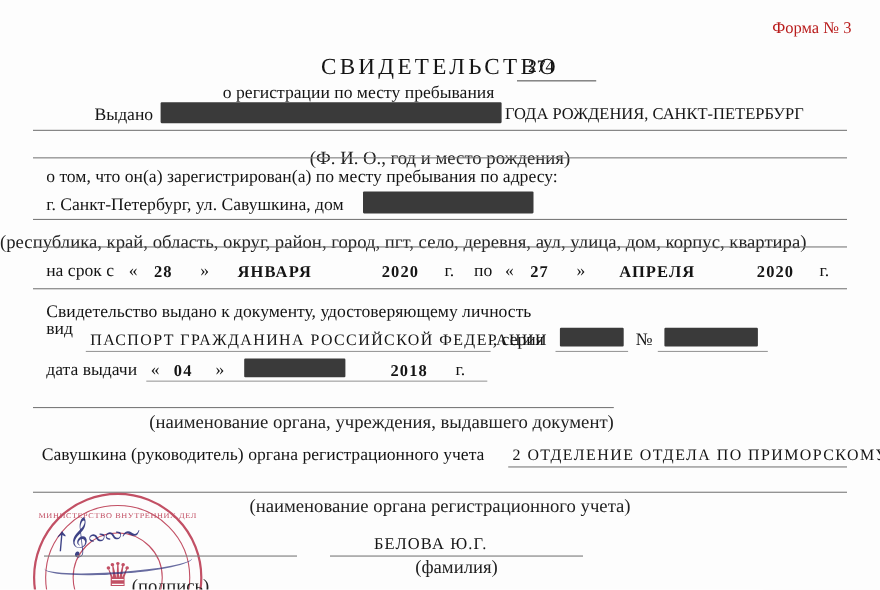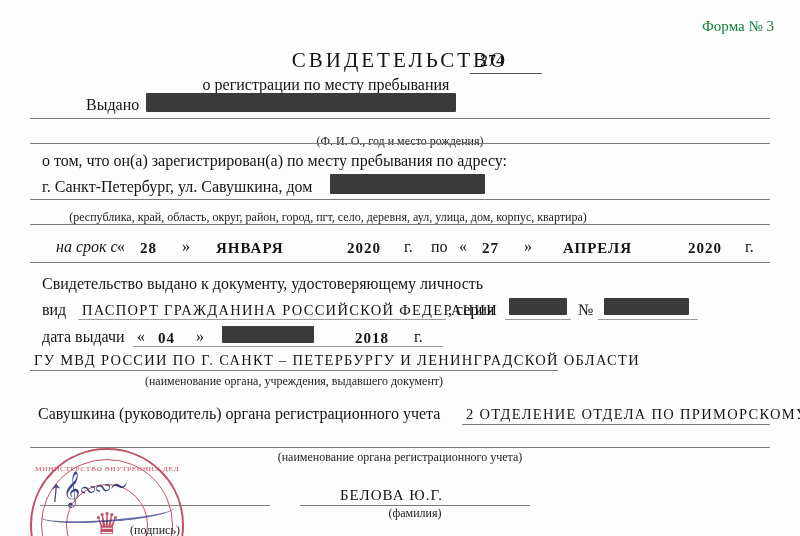--- a/index.html
+++ b/index.html
@@ -19,21 +19,21 @@
     width: 800px;
     height: 536px;
     background: #fdfdfd;
   }
 
   .form-no {
     position: absolute;
     top: 18px;
     right: 26px;
     font-size: 15px;
-    color: #15803d;
+    color: #b91c1c;
   }
 
   .title {
     position: absolute;
     top: 48px;
     left: 0;
     width: 800px;
     text-align: center;
     font-size: 21px;
     letter-spacing: 3px;
@@ -64,21 +64,21 @@
   }
 
   .lbl {
     position: absolute;
     font-size: 16px;
     color: #141414;
     white-space: nowrap;
   }
   .caption {
     position: absolute;
-    font-size: 12px;
+    font-size: 17px;
     color: #222;
     text-align: center;
     white-space: nowrap;
   }
 
   .rule {
     position: absolute;
     border-bottom: 1px solid #7b7b7b;
     height: 0;
   }
@@ -199,72 +199,72 @@
 
   <div class="form-no">Форма № 3</div>
 
   <div class="title">СВИДЕТЕЛЬСТВО</div>
   <div class="title-num">274</div>
   <div class="title-num-line"></div>
   <div class="subtitle">о регистрации по месту пребывания</div>
 
   <div class="lbl" style="left:86px; top:96px;">Выдано</div>
   <div class="redact" style="left:146px; top:93px; width:310px; height:19px;"></div>
+  <div class="lbl" style="left:459px; top:96px; font-size:15px;">ГОДА РОЖДЕНИЯ, САНКТ-ПЕТЕРБУРГ</div>
   <div class="rule" style="left:30px; top:118px; width:740px;"></div>
   <div class="caption" style="left:0; top:134px; width:800px;">(Ф. И. О., год и место рождения)</div>
 
   <div class="rule" style="left:30px; top:143px; width:740px;"></div>
 
   <div class="lbl" style="left:42px; top:152px;">о том, что он(а) зарегистрирован(а) по месту пребывания по адресу:</div>
   <div class="lbl" style="left:42px; top:178px;">г. Санкт-Петербург, ул. Савушкина, дом</div>
   <div class="redact" style="left:330px; top:174px; width:155px; height:20px;"></div>
   <div class="rule" style="left:30px; top:199px; width:740px;"></div>
   <div class="caption" style="left:0; top:210px; width:656px;">(республика, край, область, округ, район, город, пгт, село, деревня, аул, улица, дом, корпус, квартира)</div>
   <div class="rule" style="left:30px; top:224px; width:740px;"></div>
 
-  <div class="lbl" style="left:56px; top:238px;font-style:italic;">на срок с</div>
+  <div class="lbl" style="left:42px; top:238px;">на срок с</div>
   <div class="lbl" style="left:117px; top:238px;">«</div>
   <div class="handwritten bold-val" style="left:140px; top:240px;">28</div>
   <div class="lbl" style="left:182px; top:238px;">»</div>
   <div class="handwritten bold-val" style="left:216px; top:240px;">ЯНВАРЯ</div>
   <div class="handwritten bold-val" style="left:347px; top:240px;">2020</div>
   <div class="lbl" style="left:404px; top:238px;">г.</div>
   <div class="lbl" style="left:431px; top:238px;">по</div>
   <div class="lbl" style="left:459px; top:238px;">«</div>
   <div class="handwritten bold-val" style="left:482px; top:240px;">27</div>
   <div class="lbl" style="left:524px; top:238px;">»</div>
   <div class="handwritten bold-val" style="left:563px; top:240px;">АПРЕЛЯ</div>
   <div class="handwritten bold-val" style="left:688px; top:240px;">2020</div>
   <div class="lbl" style="left:745px; top:238px;">г.</div>
   <div class="rule" style="left:30px; top:262px; width:740px;"></div>
 
   <div class="lbl" style="left:42px; top:275px;">Свидетельство выдано к документу, удостоверяющему личность</div>
 
-  <div class="lbl" style="left:42px; top:301px;">вид</div>
+  <div class="lbl" style="left:42px; top:291px;">вид</div>
   <div class="handwritten spaced" style="left:82px; top:302px; font-size:14.5px;">ПАСПОРТ ГРАЖДАНИНА РОССИЙСКОЙ ФЕДЕРАЦИИ</div>
   <div class="rule thin" style="left:78px; top:319px; width:368px;"></div>
   <div class="lbl" style="left:448px; top:301px;">, серия</div>
   <div class="redact" style="left:509px; top:298px; width:58px; height:17px;"></div>
   <div class="rule thin" style="left:505px; top:319px; width:66px;"></div>
   <div class="lbl" style="left:578px; top:301px;">№</div>
   <div class="redact" style="left:604px; top:298px; width:85px; height:17px;"></div>
   <div class="rule thin" style="left:598px; top:319px; width:100px;"></div>
 
   <div class="lbl" style="left:42px; top:328px;">дата выдачи</div>
   <div class="lbl" style="left:137px; top:328px;">«</div>
   <div class="handwritten bold-val" style="left:158px; top:330px;">04</div>
   <div class="lbl" style="left:196px; top:328px;">»</div>
   <div class="redact" style="left:222px; top:326px; width:92px; height:17px;"></div>
   <div class="handwritten bold-val" style="left:355px; top:330px;">2018</div>
   <div class="lbl" style="left:414px; top:328px;">г.</div>
   <div class="rule thin" style="left:133px; top:346px; width:310px;"></div>
 
-  <div class="handwritten spaced" style="left:34px; top:352px; font-size:14.5px;">ГУ  МВД  РОССИИ  ПО  Г. САНКТ – ПЕТЕРБУРГУ  И  ЛЕНИНГРАДСКОЙ ОБЛАСТИ</div>
   <div class="rule" style="left:30px; top:370px; width:528px;"></div>
-  <div class="caption" style="left:30px; top:374px; width:528px;">(наименование органа, учреждения, выдавшего документ)</div>
+  <div class="caption" style="left:30px; top:374px; width:528px;text-align:right;">(наименование органа, учреждения, выдавшего документ)</div>
 
   <div class="lbl" style="left:38px; top:405px;">Савушкина (руководитель) органа регистрационного учета</div>
   <div class="handwritten spaced" style="left:466px; top:406px; font-size:14.5px;">2 ОТДЕЛЕНИЕ ОТДЕЛА  ПО ПРИМОРСКОМУ</div>
   <div class="rule" style="left:462px; top:424px; width:308px;"></div>
   <div class="rule" style="left:30px; top:447px; width:740px;"></div>
   <div class="caption" style="left:30px; top:450px; width:740px;">(наименование органа регистрационного учета)</div>
 
   <div class="stamp">
     <div class="stamp-inner">
       <div class="stamp-arc-top">МИНИСТЕРСТВО ВНУТРЕННИХ ДЕЛ</div>

